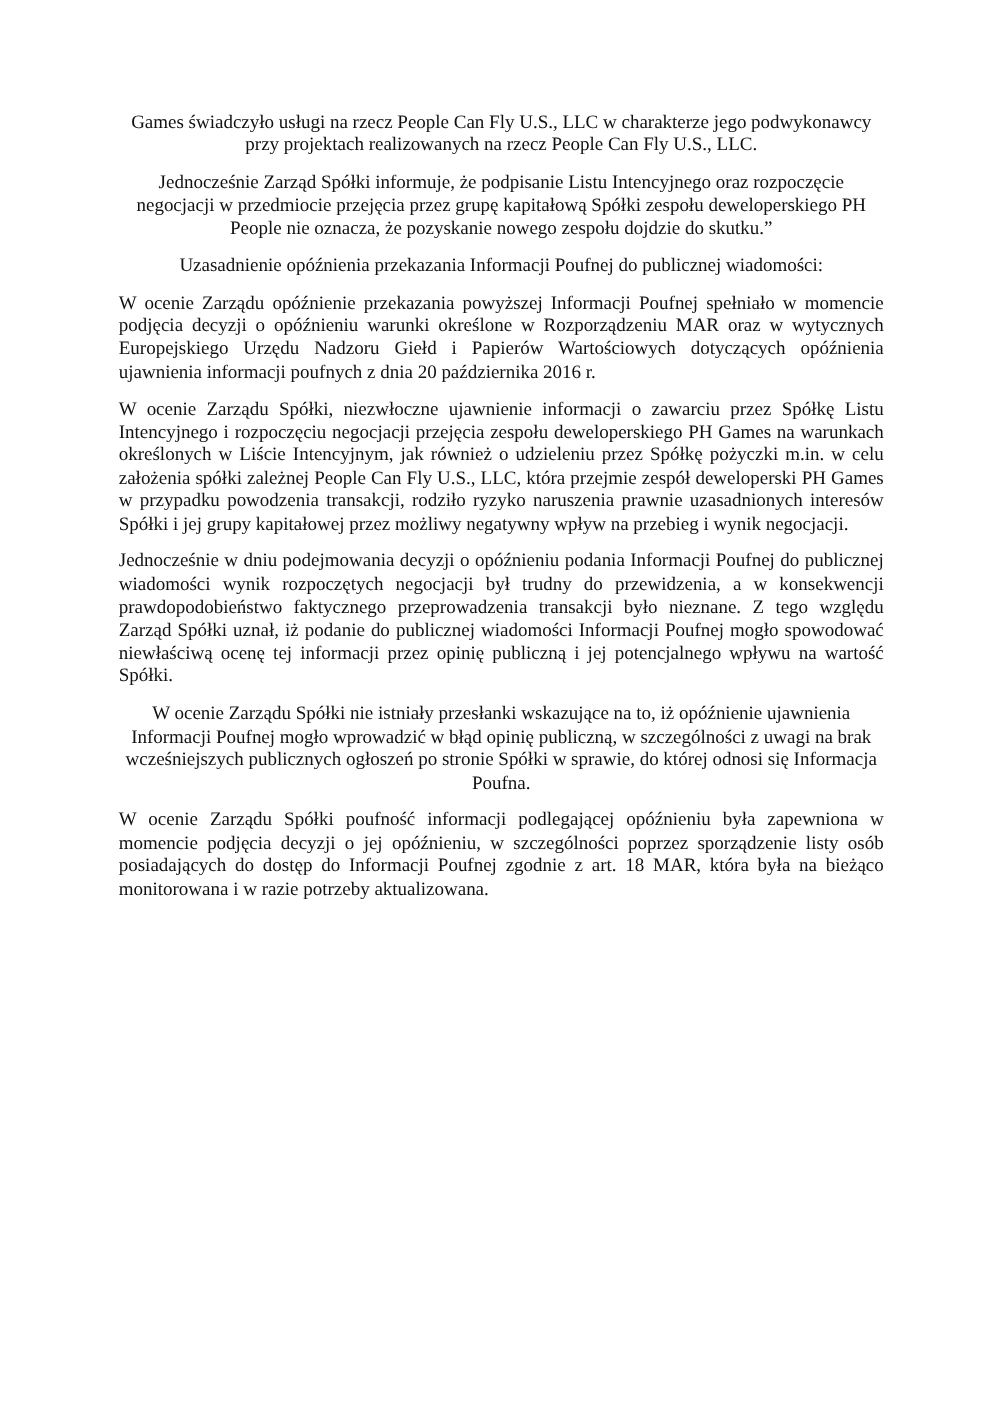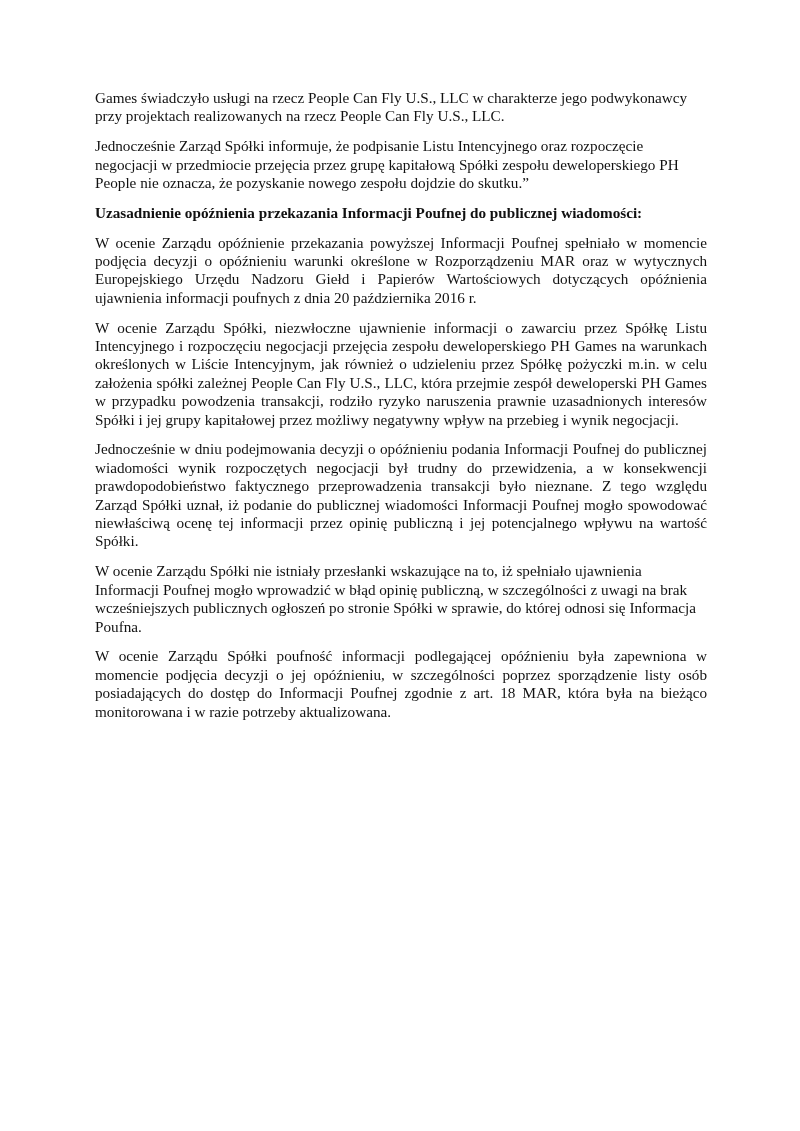--- a/index.html
+++ b/index.html
@@ -21,33 +21,33 @@
       font-family: "Liberation Serif", "DejaVu Serif", serif;
       font-size: 15.2px;
       line-height: 18.4px;
       color: #111111;
     }
     .para {
       margin: 0 0 11.4px 0;
       text-align: justify;
     }
     .para.left {
-      text-align: left;
+      text-align: center;
     }
     .heading {
       margin: 0 0 11.4px 0;
-      font-weight: bold;
-      text-align: left;
+      font-weight: normal;
+      text-align: center;
     }
   </style>
 </head>
 <body>
 
 <div class="page">
   <p class="para left">Games świadczyło usługi na rzecz People Can Fly U.S., LLC w charakterze jego podwykonawcy przy projektach realizowanych na rzecz People Can Fly U.S., LLC.</p>
   <p class="para left">Jednocześnie Zarząd Spółki informuje, że podpisanie Listu Intencyjnego oraz rozpoczęcie negocjacji w przedmiocie przejęcia przez grupę kapitałową Spółki zespołu deweloperskiego PH People nie oznacza, że pozyskanie nowego zespołu dojdzie do skutku.”</p>
   <p class="heading">Uzasadnienie opóźnienia przekazania Informacji Poufnej do publicznej wiadomości:</p>
   <p class="para">W ocenie Zarządu opóźnienie przekazania powyższej Informacji Poufnej spełniało w momencie podjęcia decyzji o opóźnieniu warunki określone w Rozporządzeniu MAR oraz w wytycznych Europejskiego Urzędu Nadzoru Giełd i Papierów Wartościowych dotyczących opóźnienia ujawnienia informacji poufnych z dnia 20 października 2016 r.</p>
   <p class="para">W ocenie Zarządu Spółki, niezwłoczne ujawnienie informacji o zawarciu przez Spółkę Listu Intencyjnego i rozpoczęciu negocjacji przejęcia zespołu deweloperskiego PH Games na warunkach określonych w Liście Intencyjnym, jak również o udzieleniu przez Spółkę pożyczki m.in. w celu założenia spółki zależnej People Can Fly U.S., LLC, która przejmie zespół deweloperski PH Games w przypadku powodzenia transakcji, rodziło ryzyko naruszenia prawnie uzasadnionych interesów Spółki i jej grupy kapitałowej przez możliwy negatywny wpływ na przebieg i wynik negocjacji.</p>
   <p class="para">Jednocześnie w dniu podejmowania decyzji o opóźnieniu podania Informacji Poufnej do publicznej wiadomości wynik rozpoczętych negocjacji był trudny do przewidzenia, a w konsekwencji prawdopodobieństwo faktycznego przeprowadzenia transakcji było nieznane. Z tego względu Zarząd Spółki uznał, iż podanie do publicznej wiadomości Informacji Poufnej mogło spowodować niewłaściwą ocenę tej informacji przez opinię publiczną i jej potencjalnego wpływu na wartość Spółki.</p>
-  <p class="para left">W ocenie Zarządu Spółki nie istniały przesłanki wskazujące na to, iż spełniało ujawnienia Informacji Poufnej mogło wprowadzić w błąd opinię publiczną, w szczególności z uwagi na brak wcześniejszych publicznych ogłoszeń po stronie Spółki w sprawie, do której odnosi się Informacja Poufna.</p>
+  <p class="para left">W ocenie Zarządu Spółki nie istniały przesłanki wskazujące na to, iż opóźnienie ujawnienia Informacji Poufnej mogło wprowadzić w błąd opinię publiczną, w szczególności z uwagi na brak wcześniejszych publicznych ogłoszeń po stronie Spółki w sprawie, do której odnosi się Informacja Poufna.</p>
   <p class="para">W ocenie Zarządu Spółki poufność informacji podlegającej opóźnieniu była zapewniona w momencie podjęcia decyzji o jej opóźnieniu, w szczególności poprzez sporządzenie listy osób posiadających do dostęp do Informacji Poufnej zgodnie z art. 18 MAR, która była na bieżąco monitorowana i w razie potrzeby aktualizowana.</p>
 </div>
 
 </body></html>

